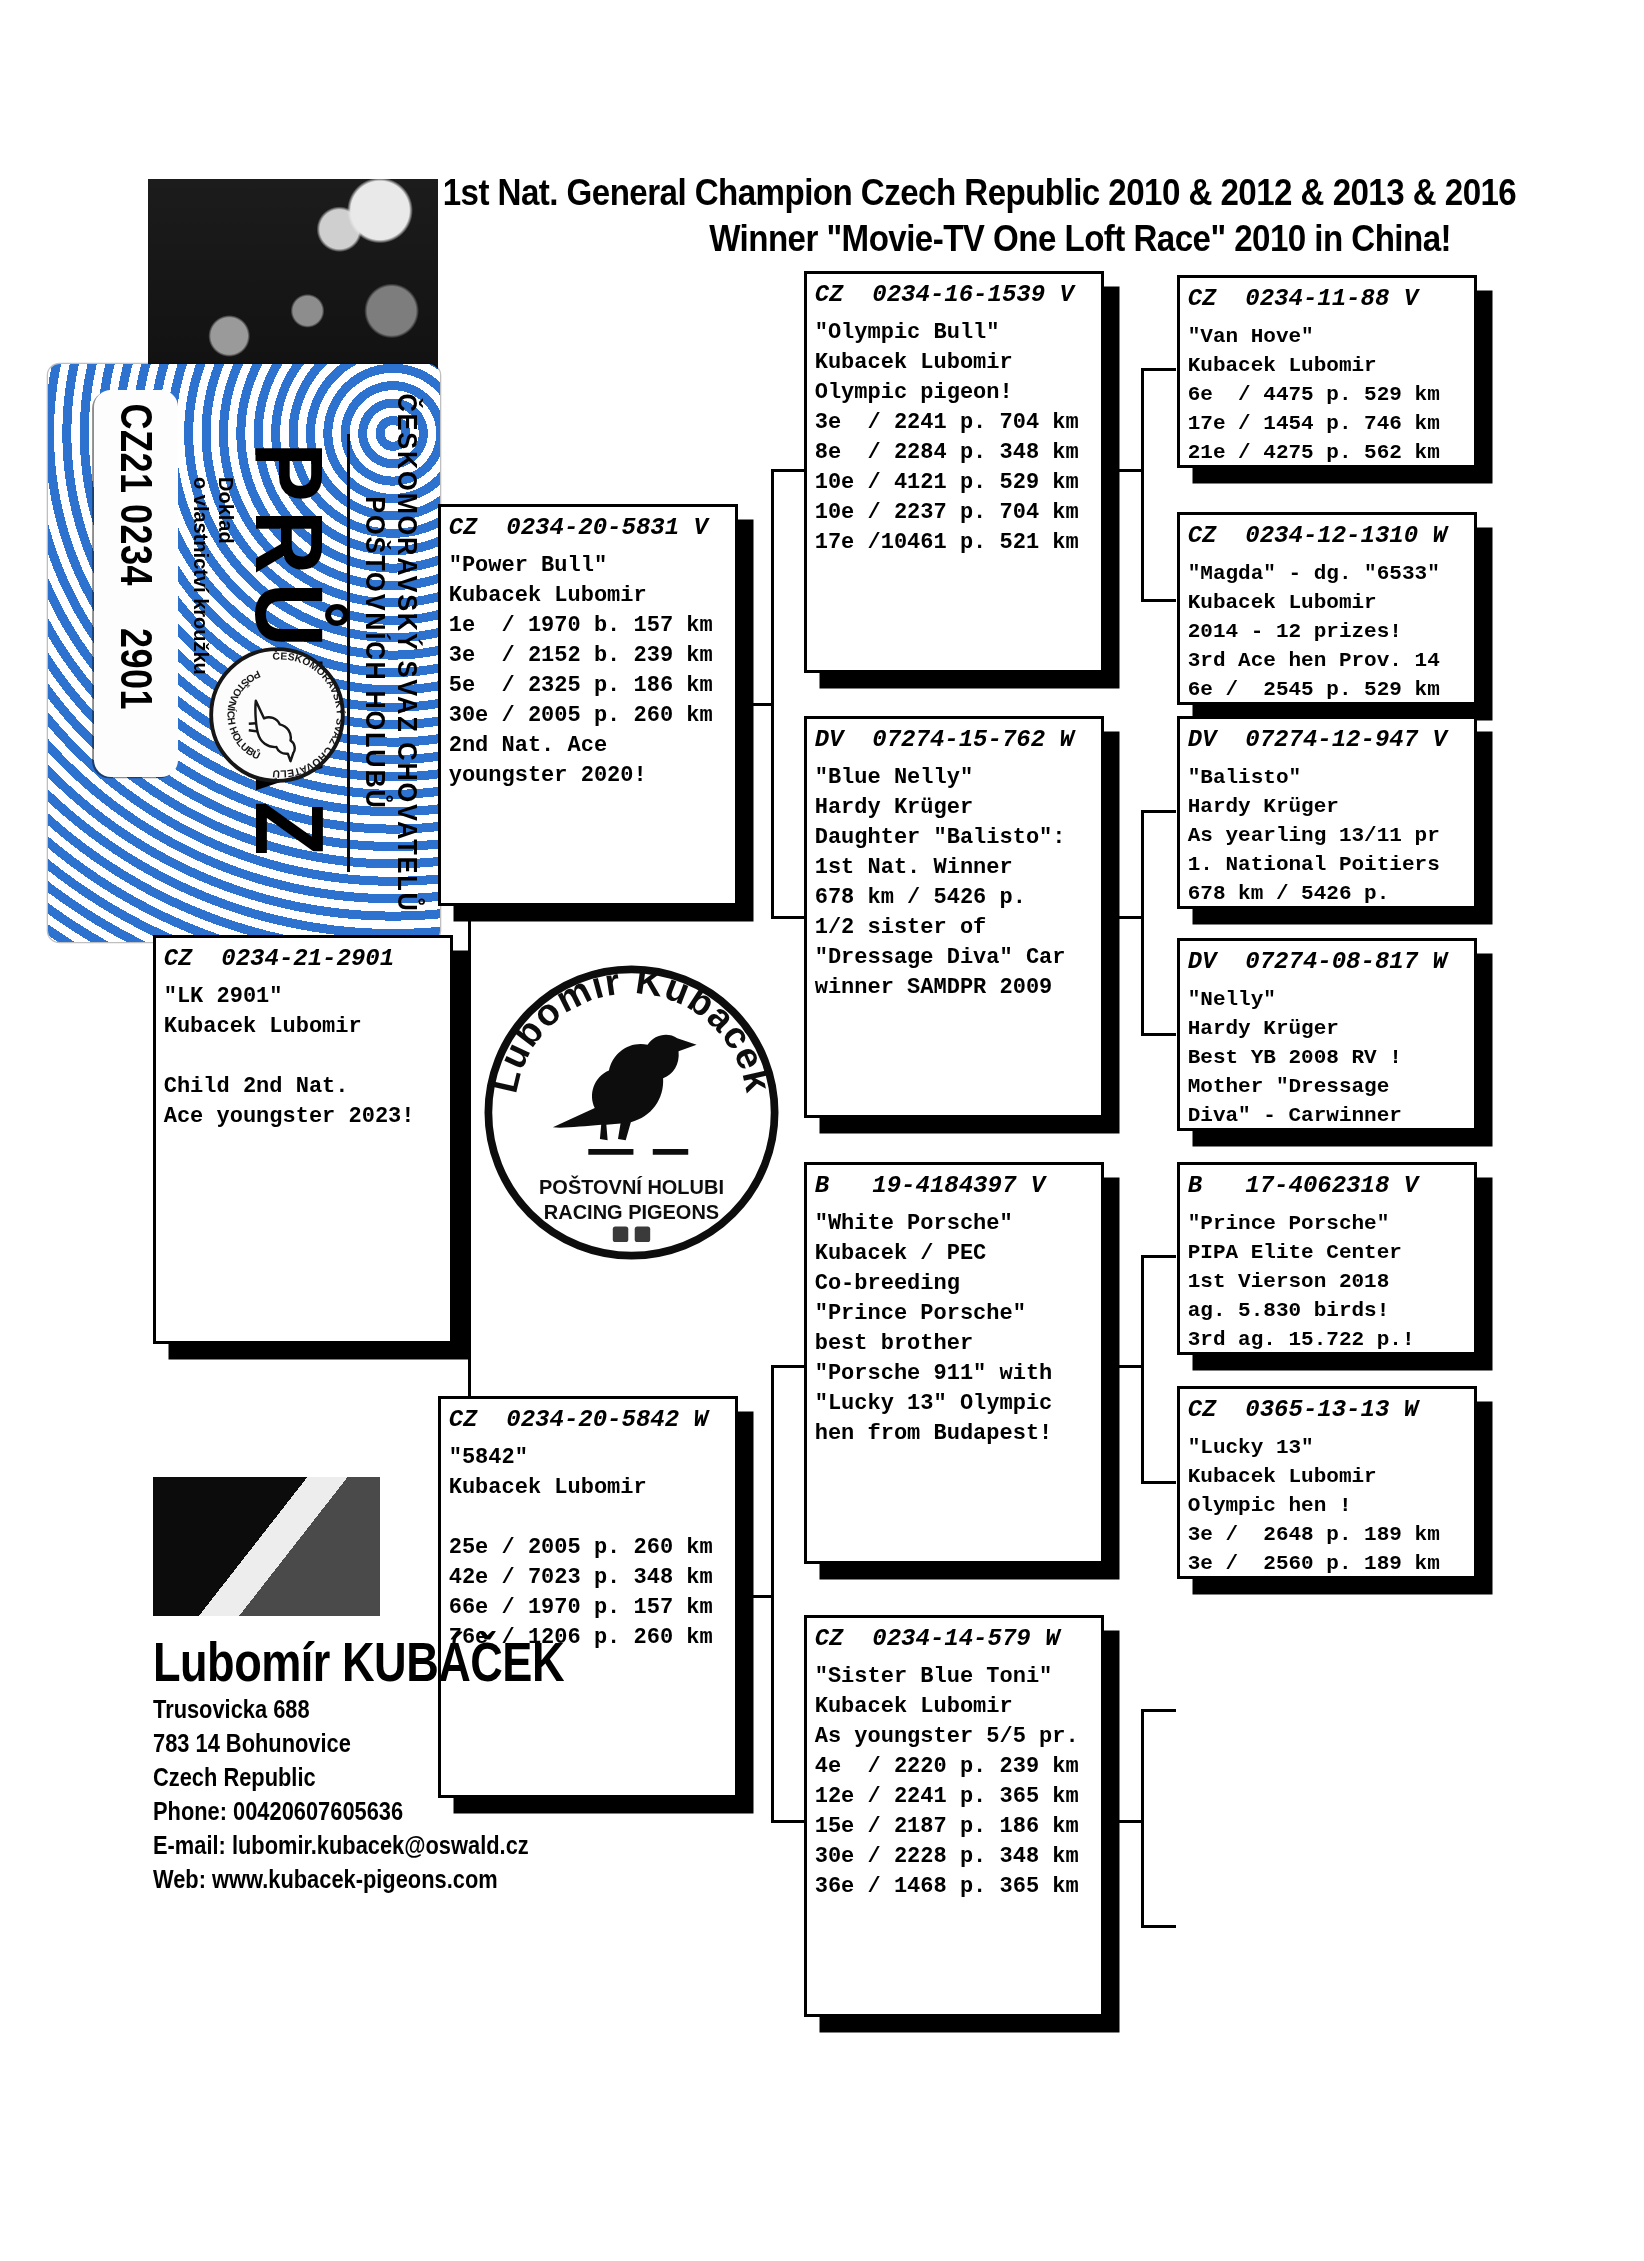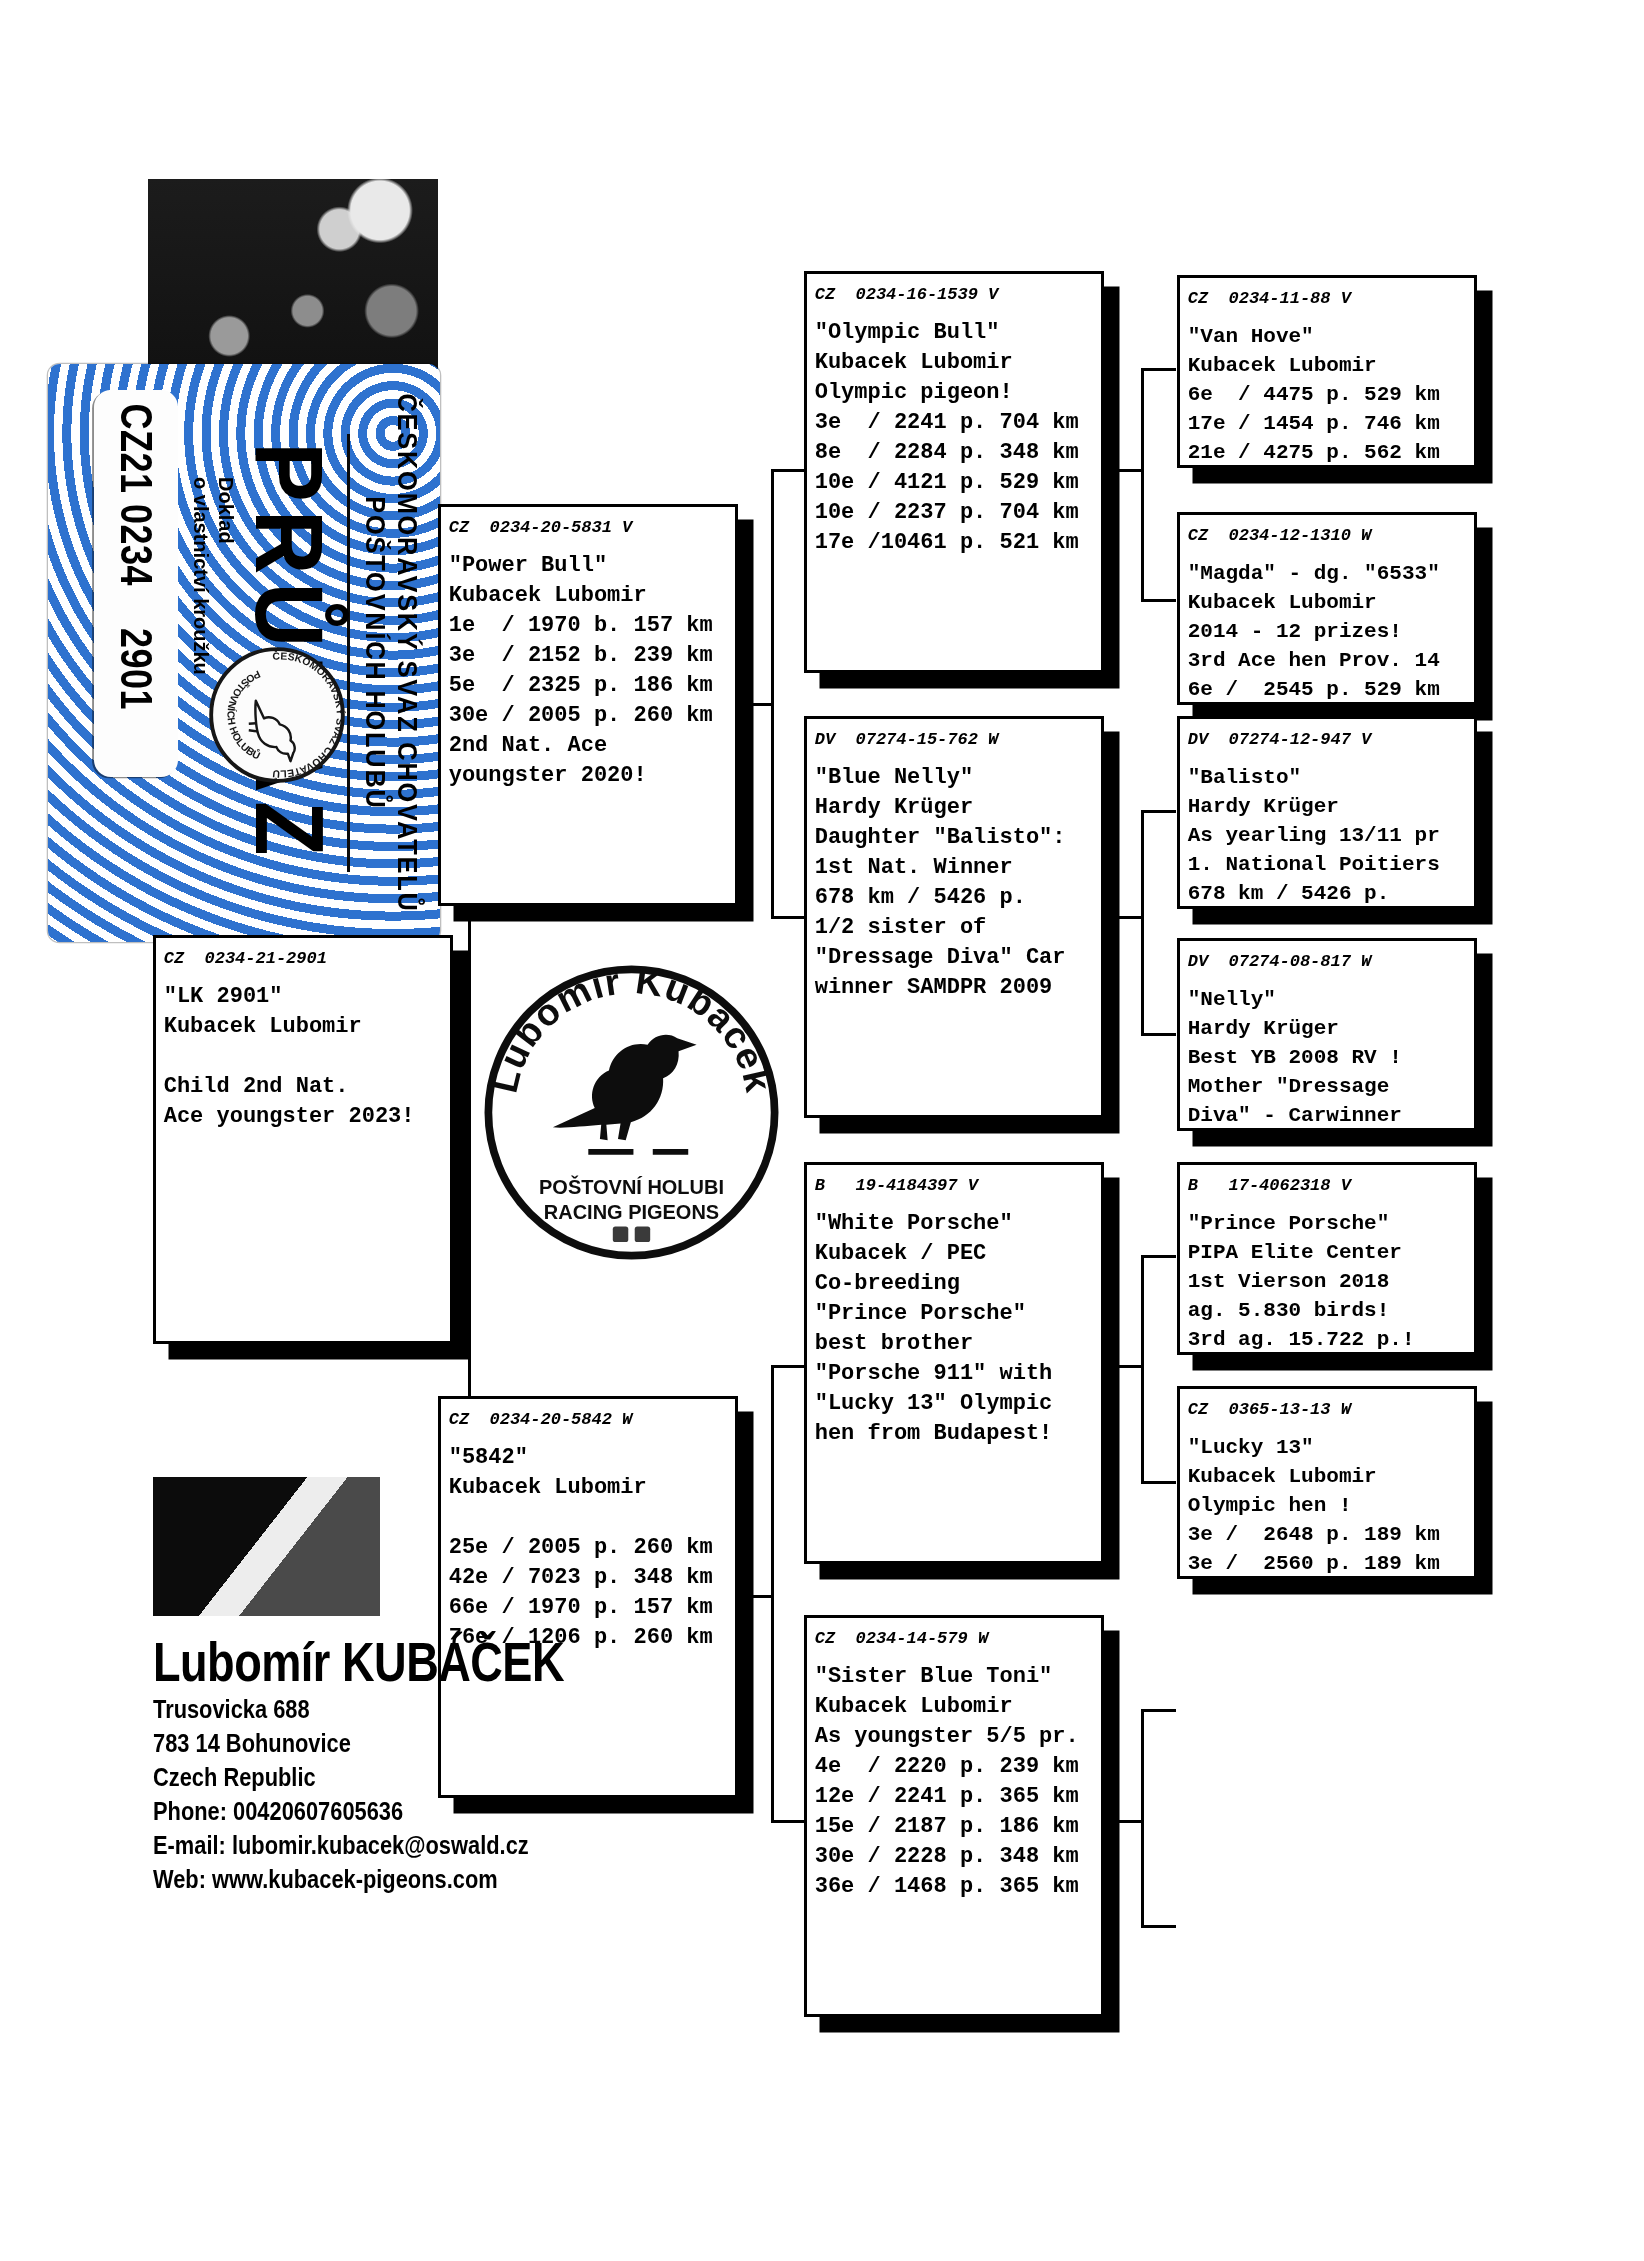--- a/index.html
+++ b/index.html
@@ -40,21 +40,21 @@
   #ring-plate{position:relative;margin:10.3px 0 0 26px;width:387px;height:84px;background:#fdfdfd;
     border-radius:17px;display:flex;align-items:center;box-shadow:1.3px 1.9px 0 rgba(0,0,0,.45);}
   #ring-plate span{font-weight:900;font-size:45px;letter-spacing:0.6px;padding-left:17px;
     transform:scaleX(.8);transform-origin:0 50%;white-space:pre;}
   #card-stamp{position:absolute;left:158px;top:280px;width:142px;height:142px;transform:rotate(90deg);}
 
   
   .pbox{position:absolute;width:300px;background:#fff;border:3.2px solid #000;
     box-shadow:15.5px 15.5px 0 #000;padding:6.4px 7.7px;box-sizing:border-box;overflow:hidden;}
   .pbox .ring{font-family:"Liberation Mono","DejaVu Sans Mono",monospace;
-    font-style:italic;font-weight:700;font-size:17px;line-height:30px;margin-bottom:7.7px;white-space:pre;}
+    font-style:italic;font-weight:700;font-size:24px;line-height:30px;margin-bottom:7.7px;white-space:pre;}
   .pbox .bline{font-family:"Liberation Mono","DejaVu Sans Mono",monospace;
     font-weight:700;font-size:22px;line-height:30px;white-space:pre;}
   .pbox.g3 .bline{font-size:21px;line-height:29px;}
 
   
   .hline,.vline{position:absolute;background:#000;}
 
   
   #loft-logo{position:absolute;left:480px;top:961px;width:303px;height:303px;}
 
@@ -63,20 +63,24 @@
   #contact .cname{font-weight:900;font-size:55px;line-height:59px;letter-spacing:-0.6px;
     transform:scaleX(.82);transform-origin:0 50%;white-space:nowrap;}
   #contact .cline{font-weight:800;font-size:26px;line-height:34px;
     transform:scaleX(.84);transform-origin:0 50%;white-space:nowrap;}
 </style>
 </head>
 <body>
 
 <div id="page">
 
+  <div id="headline">
+    <div>1st Nat. General Champion Czech Republic 2010 &amp; 2012 &amp; 2013 &amp; 2016</div>
+    <div>Winner "Movie-TV One Loft Race" 2010 in China!</div>
+  </div>
 
   <div id="family-photo"></div>
   <div id="loft-photo"></div>
 
   <div id="card">
     <div id="card-inner">
       <div style="height:17px"></div>
       <div class="card-org">ČESKOMORAVSKÝ SVAZ CHOVATELŮ</div>
       <div class="card-org">POŠTOVNÍCH HOLUBŮ</div>
       <div id="card-rule"></div>

